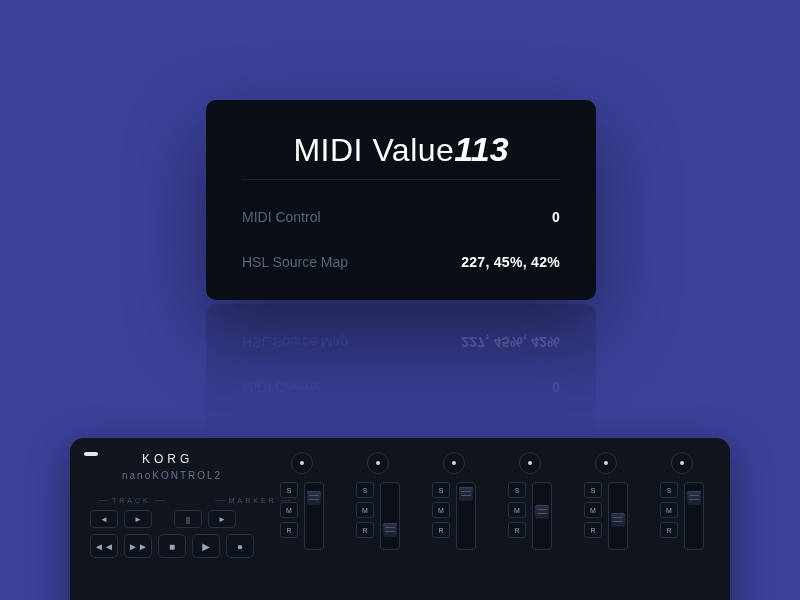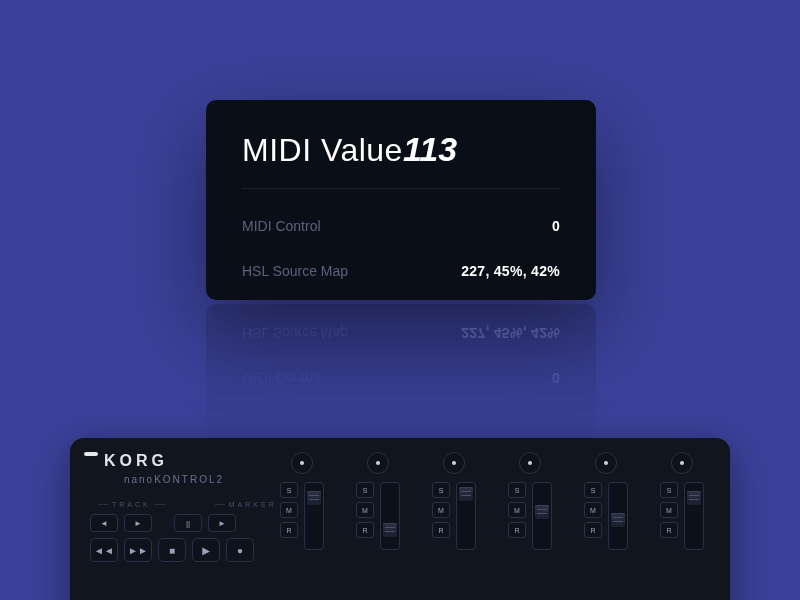--- a/index.html
+++ b/index.html
@@ -16,22 +16,22 @@
     position: absolute;
     left: 206px; top: 100px;
     width: 390px; height: 200px;
     background: #0a0e17;
     border-radius: 10px;
     padding: 30px 36px 24px;
     color: #fff;
     box-shadow: 0 30px 80px rgba(5,8,15,.45);
   }
   .card .main-row {
-    display: flex; justify-content: flex-start; align-items: baseline;
-    padding-bottom: 19px;
+    display: flex; justify-content: center; align-items: baseline;
+    padding-bottom: 10px;
     border-bottom: 1px solid #1b2130;
   }
   .card .main-row .label { font-size: 32px; font-weight: 300; letter-spacing: .5px; }
   .card .main-row .value { font-size: 34px; font-weight: 700; font-style: italic; }
   .card .sub-row {
     display: flex; justify-content: space-between; align-items: baseline;
     margin-top: 29px;
     font-size: 14px;
   }
   .card .sub-row .label { color: #5a637a; font-weight: 400; }
@@ -65,26 +65,26 @@
   }
   .ctrl-left { width: 180px; }
   .ctrl-right { flex: 1; display: flex; }
 
   .power {
     width: 14px; height: 4px;
     background: #e6e7eb; border-radius: 2px;
     margin-bottom: 10px;
   }
   .brand {
-    color: #e2e4ea; font-size: 16px; letter-spacing: 4px; font-weight: 700;
-    margin-left: 20px; margin-top: -14px; margin-bottom: 4px;
+    color: #e2e4ea; font-size: 12px; letter-spacing: 4px; font-weight: 400;
+    margin-left: 58px; margin-top: -14px; margin-bottom: 4px;
   }
   .model {
     color: #6a738c; font-size: 10px; letter-spacing: 2px;
-    margin-bottom: 16px; text-align: center;
+    margin-left: 38px; margin-bottom: 16px;
   }
 
   .section-labels { display: flex; gap: 50px; margin-left: 14px; margin-bottom: 6px; }
   .sec-lbl { font-size: 7px; letter-spacing: 3px; color: #4a526a; display:flex; align-items:center; gap:4px;}
   .sec-lbl::before, .sec-lbl::after { content:""; display:block; width:10px; height:1px; background:#2a3042; }
 
   .btn-rows { display: flex; flex-direction: column; gap: 6px; margin-left: 6px; }
   .btn-row { display: flex; gap: 6px; }
   .cbtn {
     width: 28px; height: 18px;

